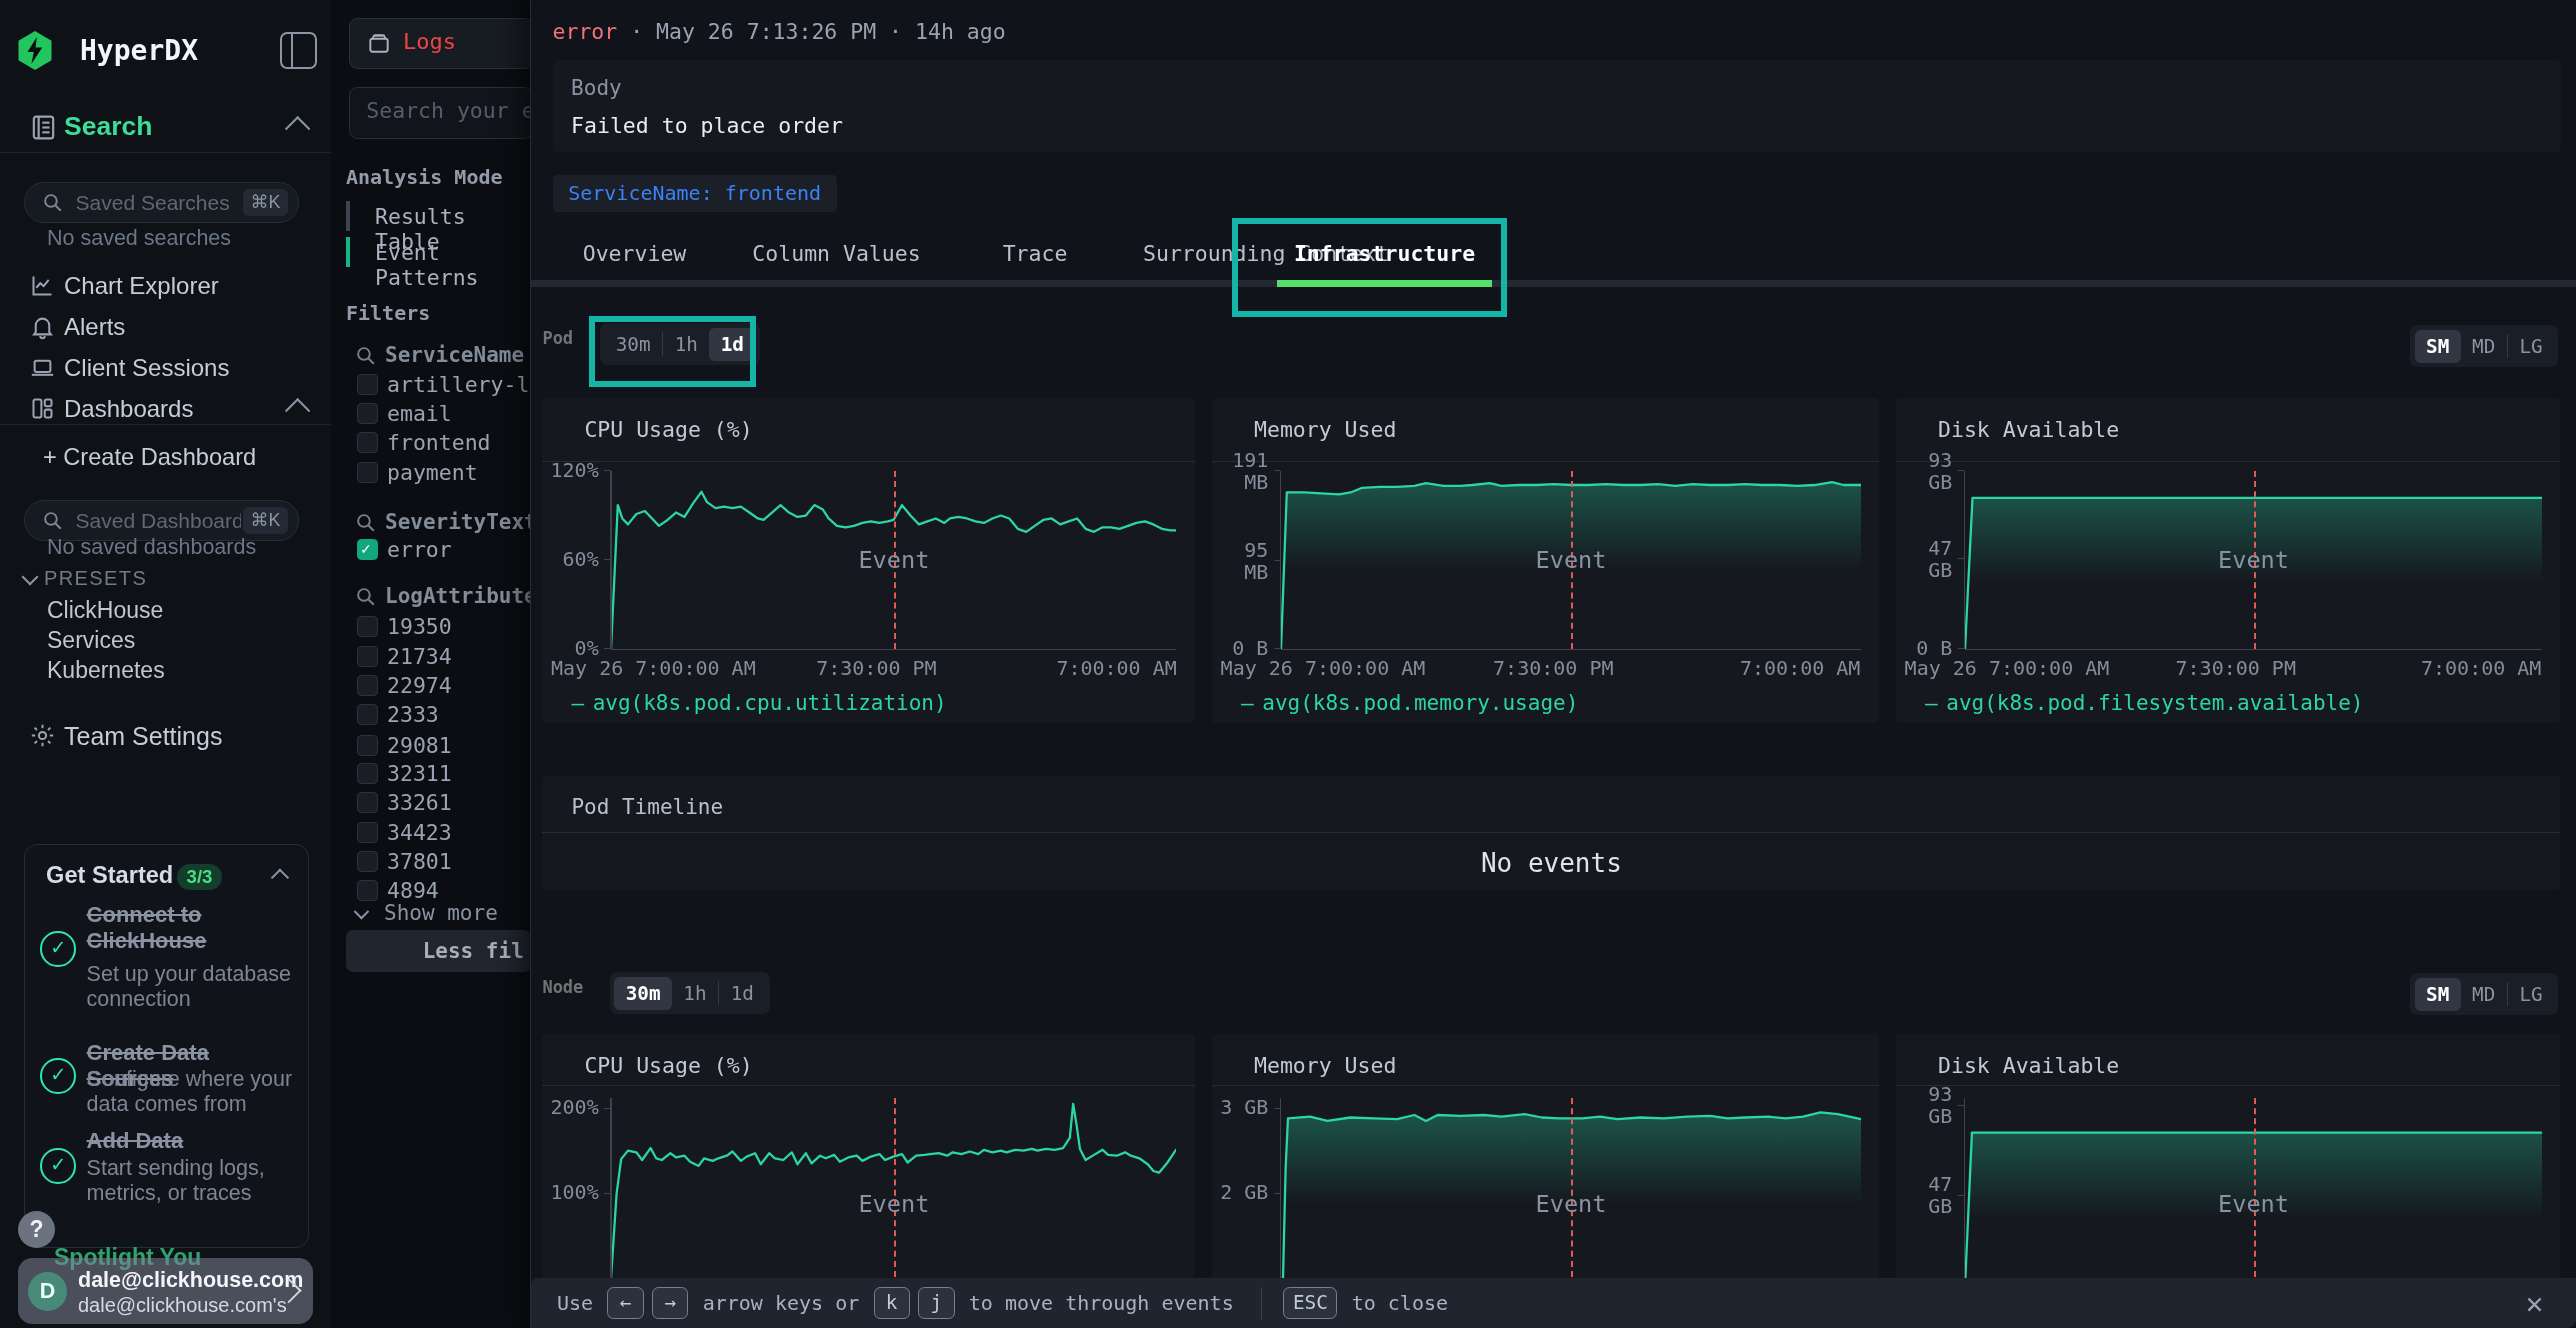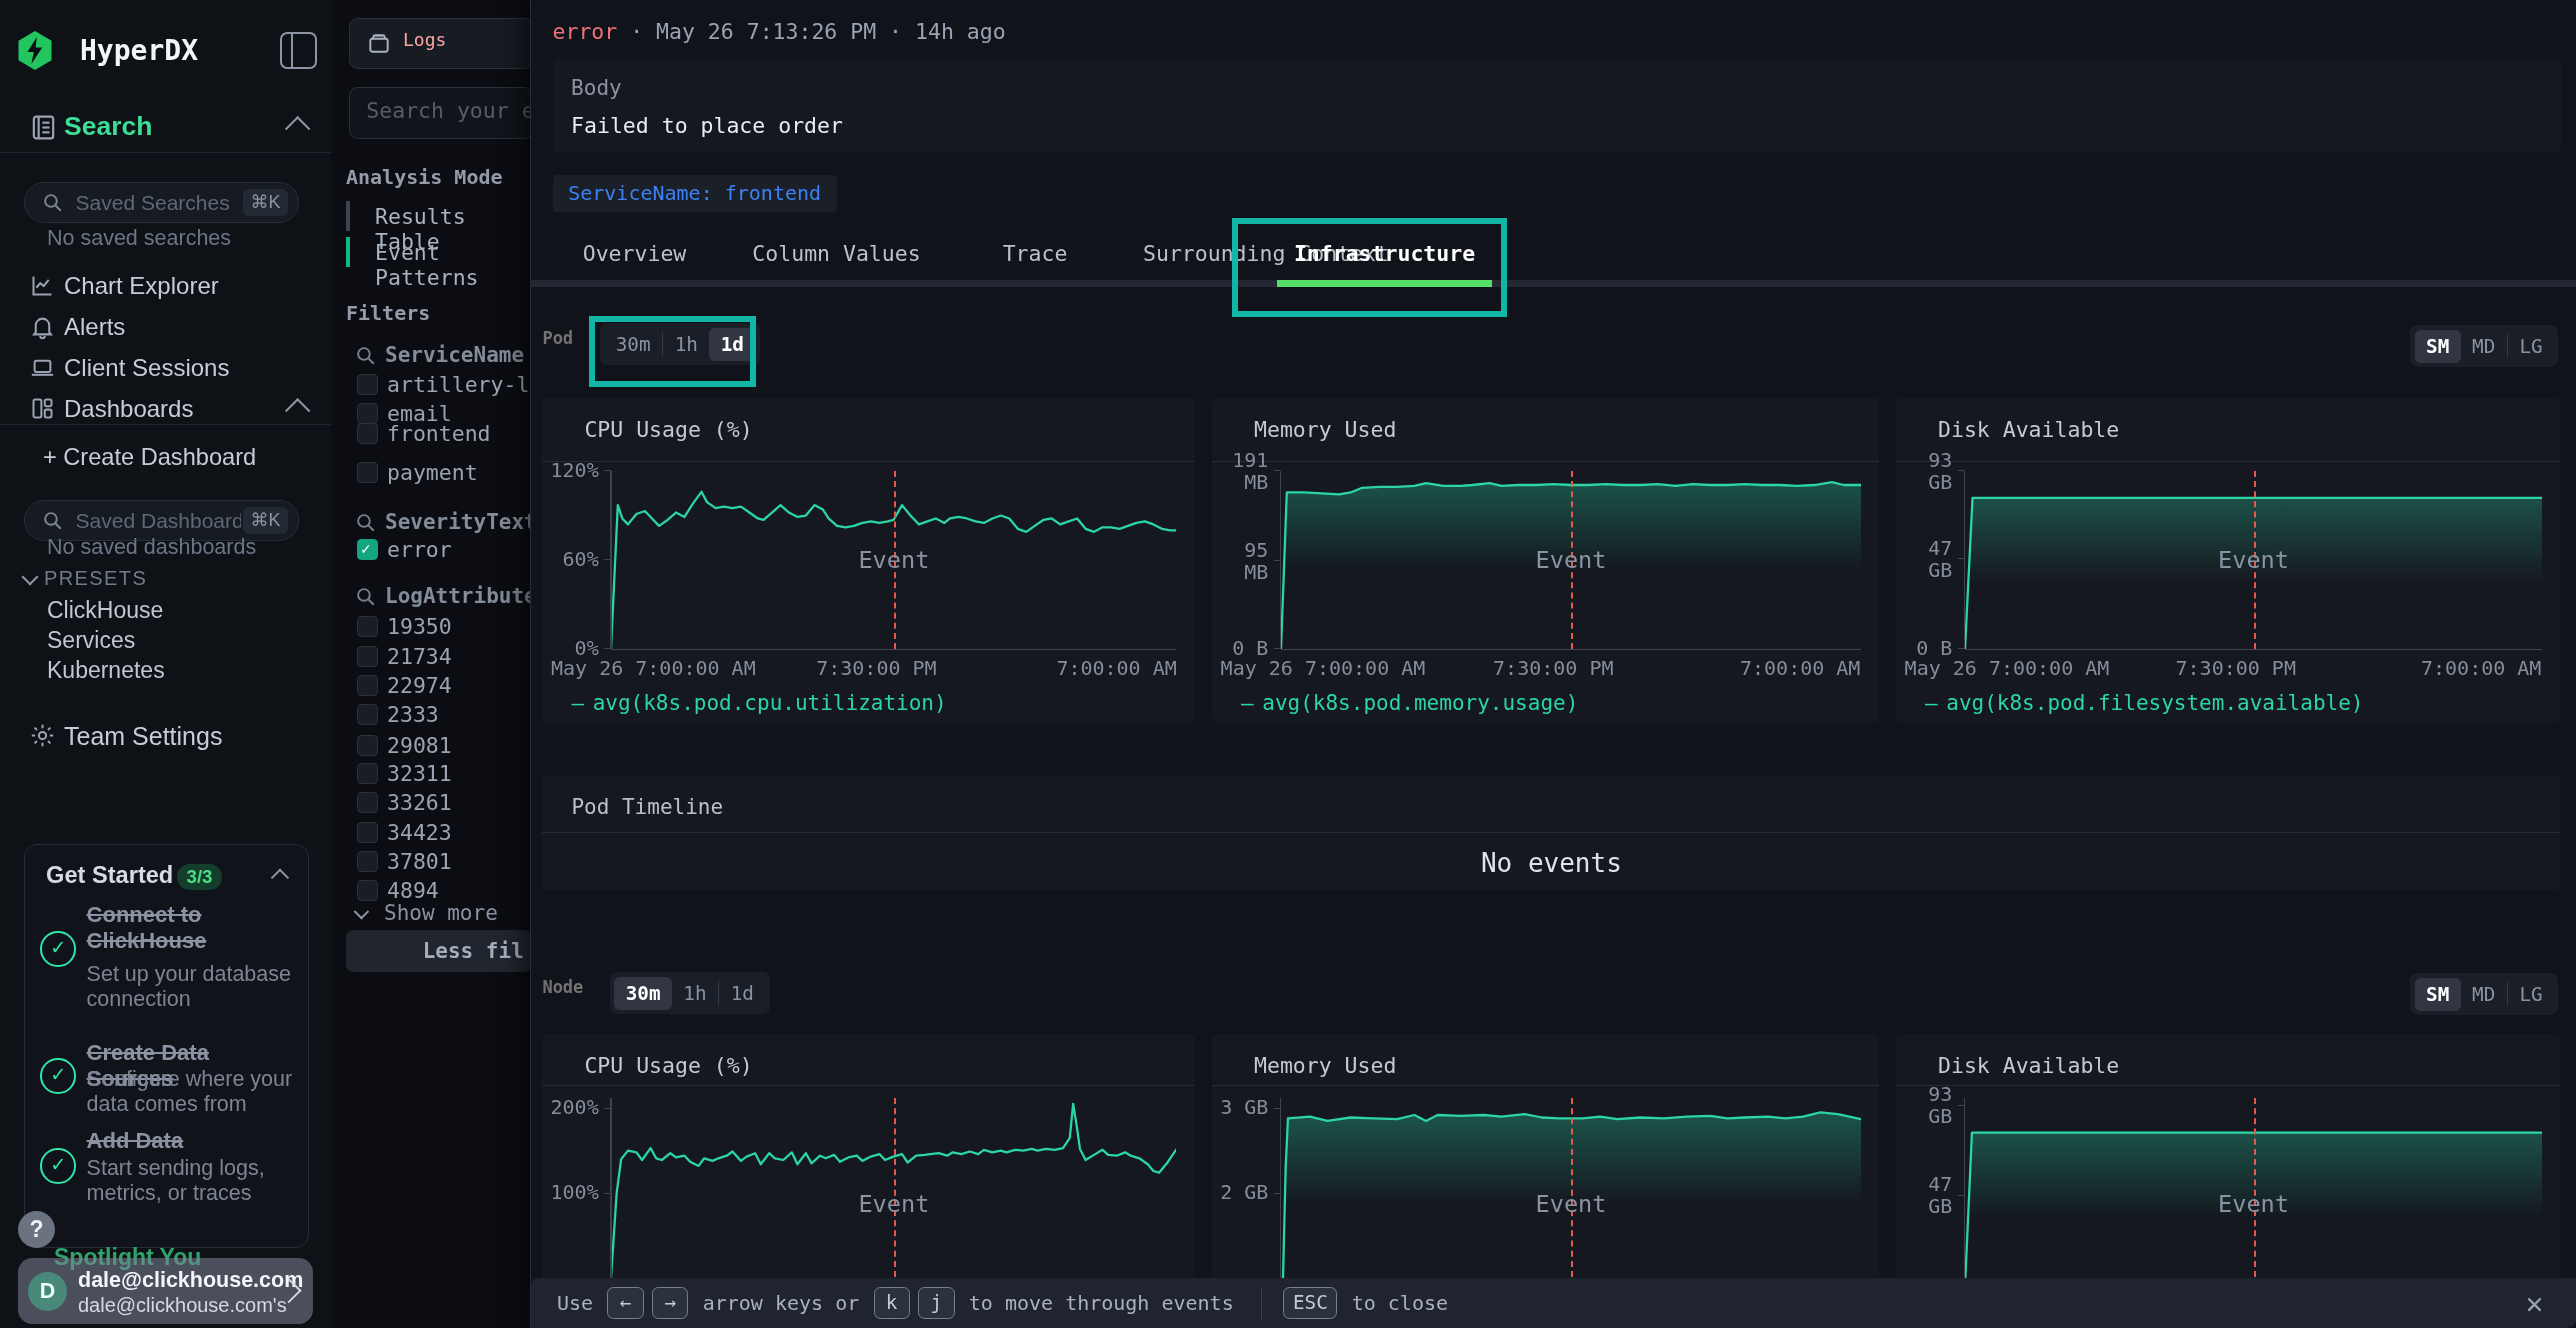--- a/index.html
+++ b/index.html
@@ -42,21 +42,21 @@
   #promo{position:absolute;left:54px;top:1244px;font-size:23px;font-weight:bold;color:#2ea36b;z-index:1;white-space:nowrap;}
   #user-card{position:absolute;left:18px;top:1258px;width:295px;height:66px;background:rgba(125,132,150,0.55);border-radius:14.3px;z-index:2;}
   #user-avatar{position:absolute;left:10px;top:13.6px;width:39px;height:39px;border-radius:50%;background:#49897a;color:#eafff6;font-size:21.5px;font-weight:bold;text-align:center;line-height:39px;}
   #user-email{position:absolute;left:60px;top:10px;font-size:21.5px;font-weight:bold;color:#f2f5f9;}
   #user-org{position:absolute;left:60px;top:36px;font-size:20px;color:#d5d9e2;}
 
   
   #filter-panel{position:absolute;left:331px;top:0;width:199px;height:1328px;background:#0b0d12;}
   #logs-btn{position:absolute;left:18px;top:18px;width:182px;height:49px;background:#171b22;border:1.4px solid #2c323c;border-radius:8.6px;}
   #logs-btn .bicon{position:absolute;left:15.7px;top:11.4px;width:26px;height:26px;color:#aab2bf;}
-  #logs-btn .blabel{position:absolute;left:53px;top:10px;font-size:18px;color:#fca5a5;}
+  #logs-btn .blabel{position:absolute;left:53px;top:10px;font-size:22px;color:#ef4444;}
   #event-search{position:absolute;left:18px;top:87px;width:182px;height:50px;background:#11141a;border:1.4px solid #2a303a;border-radius:8.6px;}
   #event-search input{position:absolute;left:14.3px;top:8.6px;width:165px;background:transparent;border:none;outline:none;color:#9aa3b0;font-size:21.5px;font-family:"DejaVu Sans Mono",monospace;white-space:nowrap;}
   #event-search input::placeholder{color:#545d6a;}
   .fp-heading{position:absolute;left:15px;font-size:20px;font-weight:bold;color:#949ca9;}
   .mode-row{position:absolute;left:15px;width:179px;height:33px;}
   .mode-bar{position:absolute;left:0;top:1.4px;width:3.6px;height:30px;background:#3d4450;}
   .mode-bar.on{background:#10b981;}
   .mode-label{position:absolute;left:29px;top:4.3px;font-size:21.5px;color:#aab2bf;}
   .fgroup-head{position:absolute;left:24px;height:29px;}
   .fgroup-head .mag{position:absolute;left:0;top:2.9px;width:21.5px;height:21.5px;color:#767f8d;}
@@ -303,21 +303,21 @@
     <span class="glabel">ServiceName</span>
   </div>
   <div class="fil-row" style="top:371px;">
       <span class="cbox"></span>
       <span class="fil-label">artillery-loa</span>
     </div>
   <div class="fil-row" style="top:400px;">
       <span class="cbox"></span>
       <span class="fil-label">email</span>
     </div>
-  <div class="fil-row" style="top:420px;">
+  <div class="fil-row" style="top:429px;">
       <span class="cbox"></span>
       <span class="fil-label">frontend</span>
     </div>
   <div class="fil-row" style="top:459px;">
       <span class="cbox"></span>
       <span class="fil-label">payment</span>
     </div>
 
   <div class="fgroup-head" style="top:509px;">
     <span class="mag">

